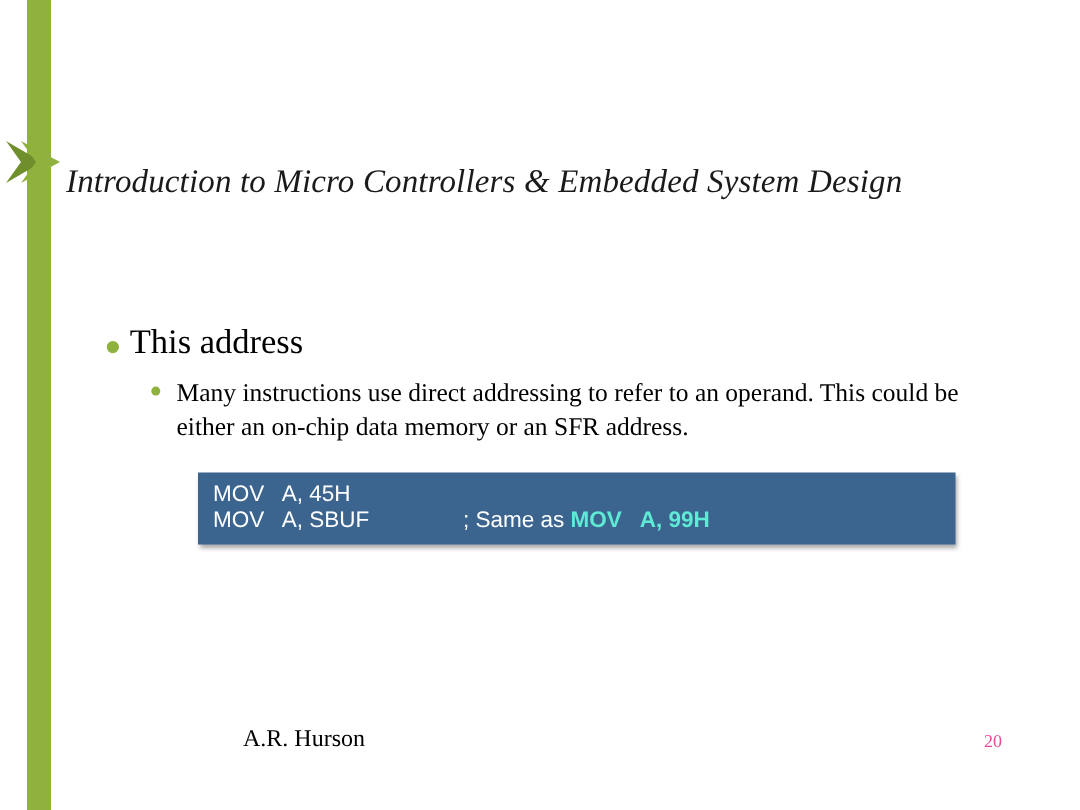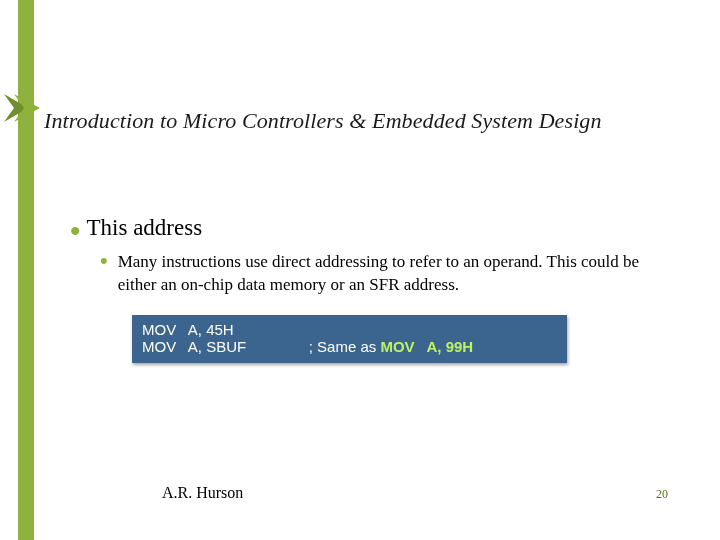--- a/index.html
+++ b/index.html
@@ -76,45 +76,45 @@
     flex: 1;
   }
   .sub-row {
     display: flex;
     align-items: flex-start;
     margin-top: 10px;
   }
   .codebox {
     margin-left: 62px;
     margin-top: 18px;
-    width: 435px;
+    width: 505px;
     background: #3b648f;
     padding: 6px 10px 8px 10px;
     font-family: Arial, Helvetica, sans-serif;
     font-size: 15px;
     color: #ffffff;
     box-shadow: 1px 2px 3px rgba(0,0,0,0.35);
   }
   .code-row { white-space: pre; }
-  .orange { color: #bef264; font-weight: bold; }
+  .orange { color: #5eead4; font-weight: bold; }
   .footer-author {
     position: absolute;
     left: 162px;
     bottom: 38px;
     font-family: "Times New Roman", serif;
     font-size: 16px;
     color: #000;
   }
   .footer-page {
     position: absolute;
     right: 52px;
     bottom: 38px;
     font-family: "Times New Roman", serif;
     font-size: 12px;
-    color: #4d7c0f;
+    color: #ec4899;
   }
 </style>
 </head>
 <body>
 
 <div class="accent-left"></div>
 
 <svg class="accent-chevron" viewBox="0 0 48 32">
   <polygon points="4,2 28,16 4,30 14,16" fill="#6e8f2b"></polygon>
   <polygon points="14,2 40,16 14,30 24,16" fill="#8fb23c"></polygon>

